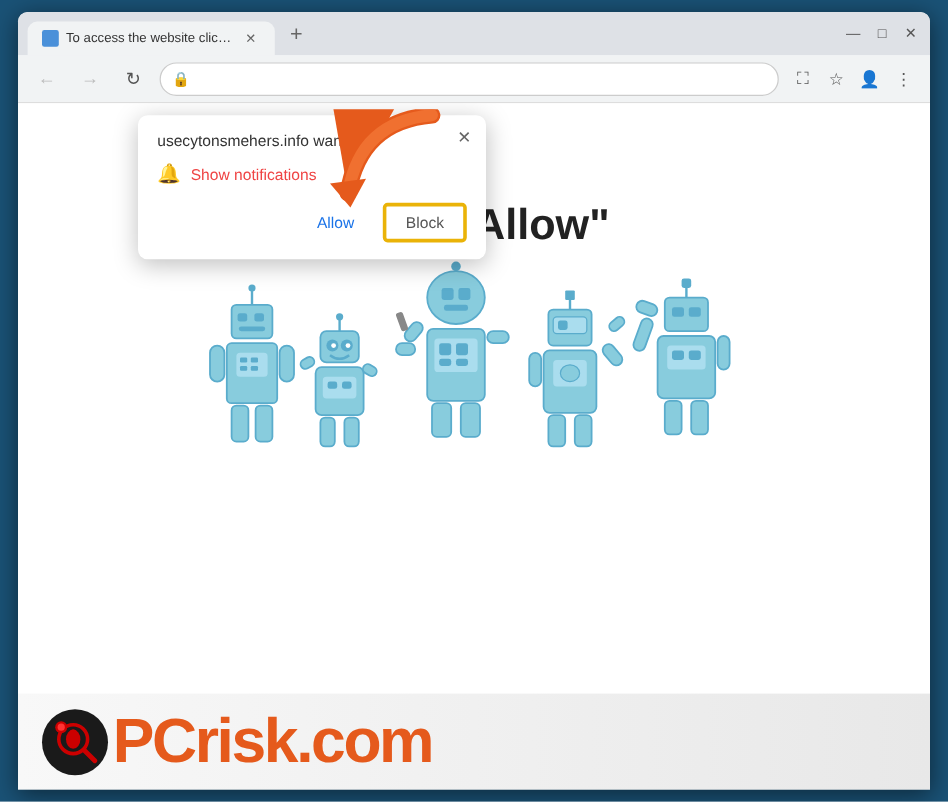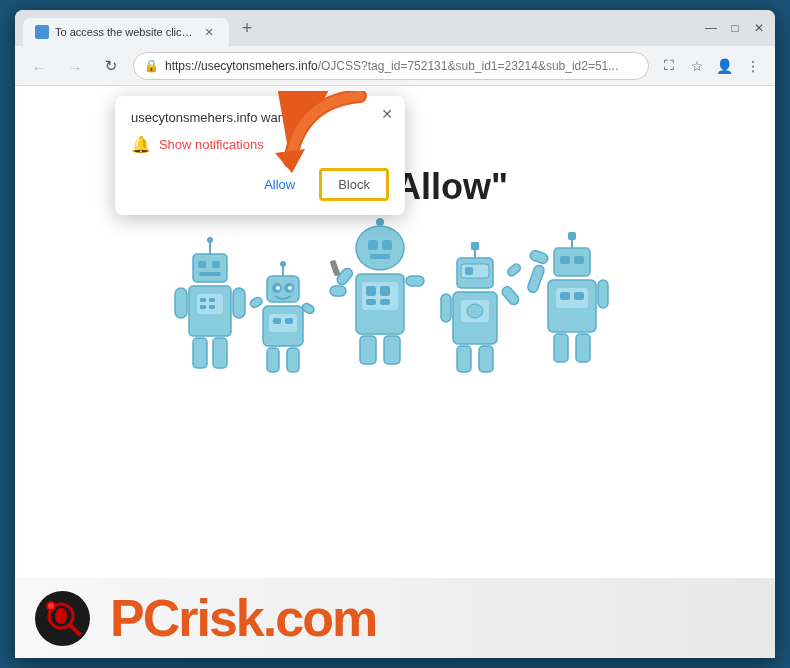--- a/index.html
+++ b/index.html
@@ -324,21 +324,21 @@
     .pcrisk-bar {
       position: absolute;
       bottom: 0;
       left: 0;
       right: 0;
       height: 80px;
       background: linear-gradient(to right, #f8f8f8, #e8e8e8);
       display: flex;
       align-items: center;
       padding: 0 20px;
-      gap: 20px;
+      gap: 4px;
     }
 
     .pcrisk-logo-icon {
       width: 55px;
       height: 55px;
       background: #1a1a1a;
       border-radius: 50%;
       display: flex;
       align-items: center;
       justify-content: center;
@@ -387,23 +387,20 @@
       <div class="win-btn">✕</div>
     </div>
   </div>
 
   <div class="address-bar">
     <div class="nav-btn disabled">←</div>
     <div class="nav-btn disabled">→</div>
     <div class="nav-btn">↻</div>
     <div class="url-bar">
       <span class="lock-icon">🔒</span>
-      <span class="url-text">
-        <span class="url-domain">https://usecytonsmehers.info</span><span class="url-path">/OJCSS?tag_id=752131&amp;sub_id1=23214&amp;sub_id2=51...</span>
-      </span>
     </div>
     <div class="address-icons">
       <div class="addr-icon">⛶</div>
       <div class="addr-icon">☆</div>
       <div class="addr-icon">👤</div>
       <div class="addr-icon">⋮</div>
     </div>
   </div>
 
   <div class="page-content">

